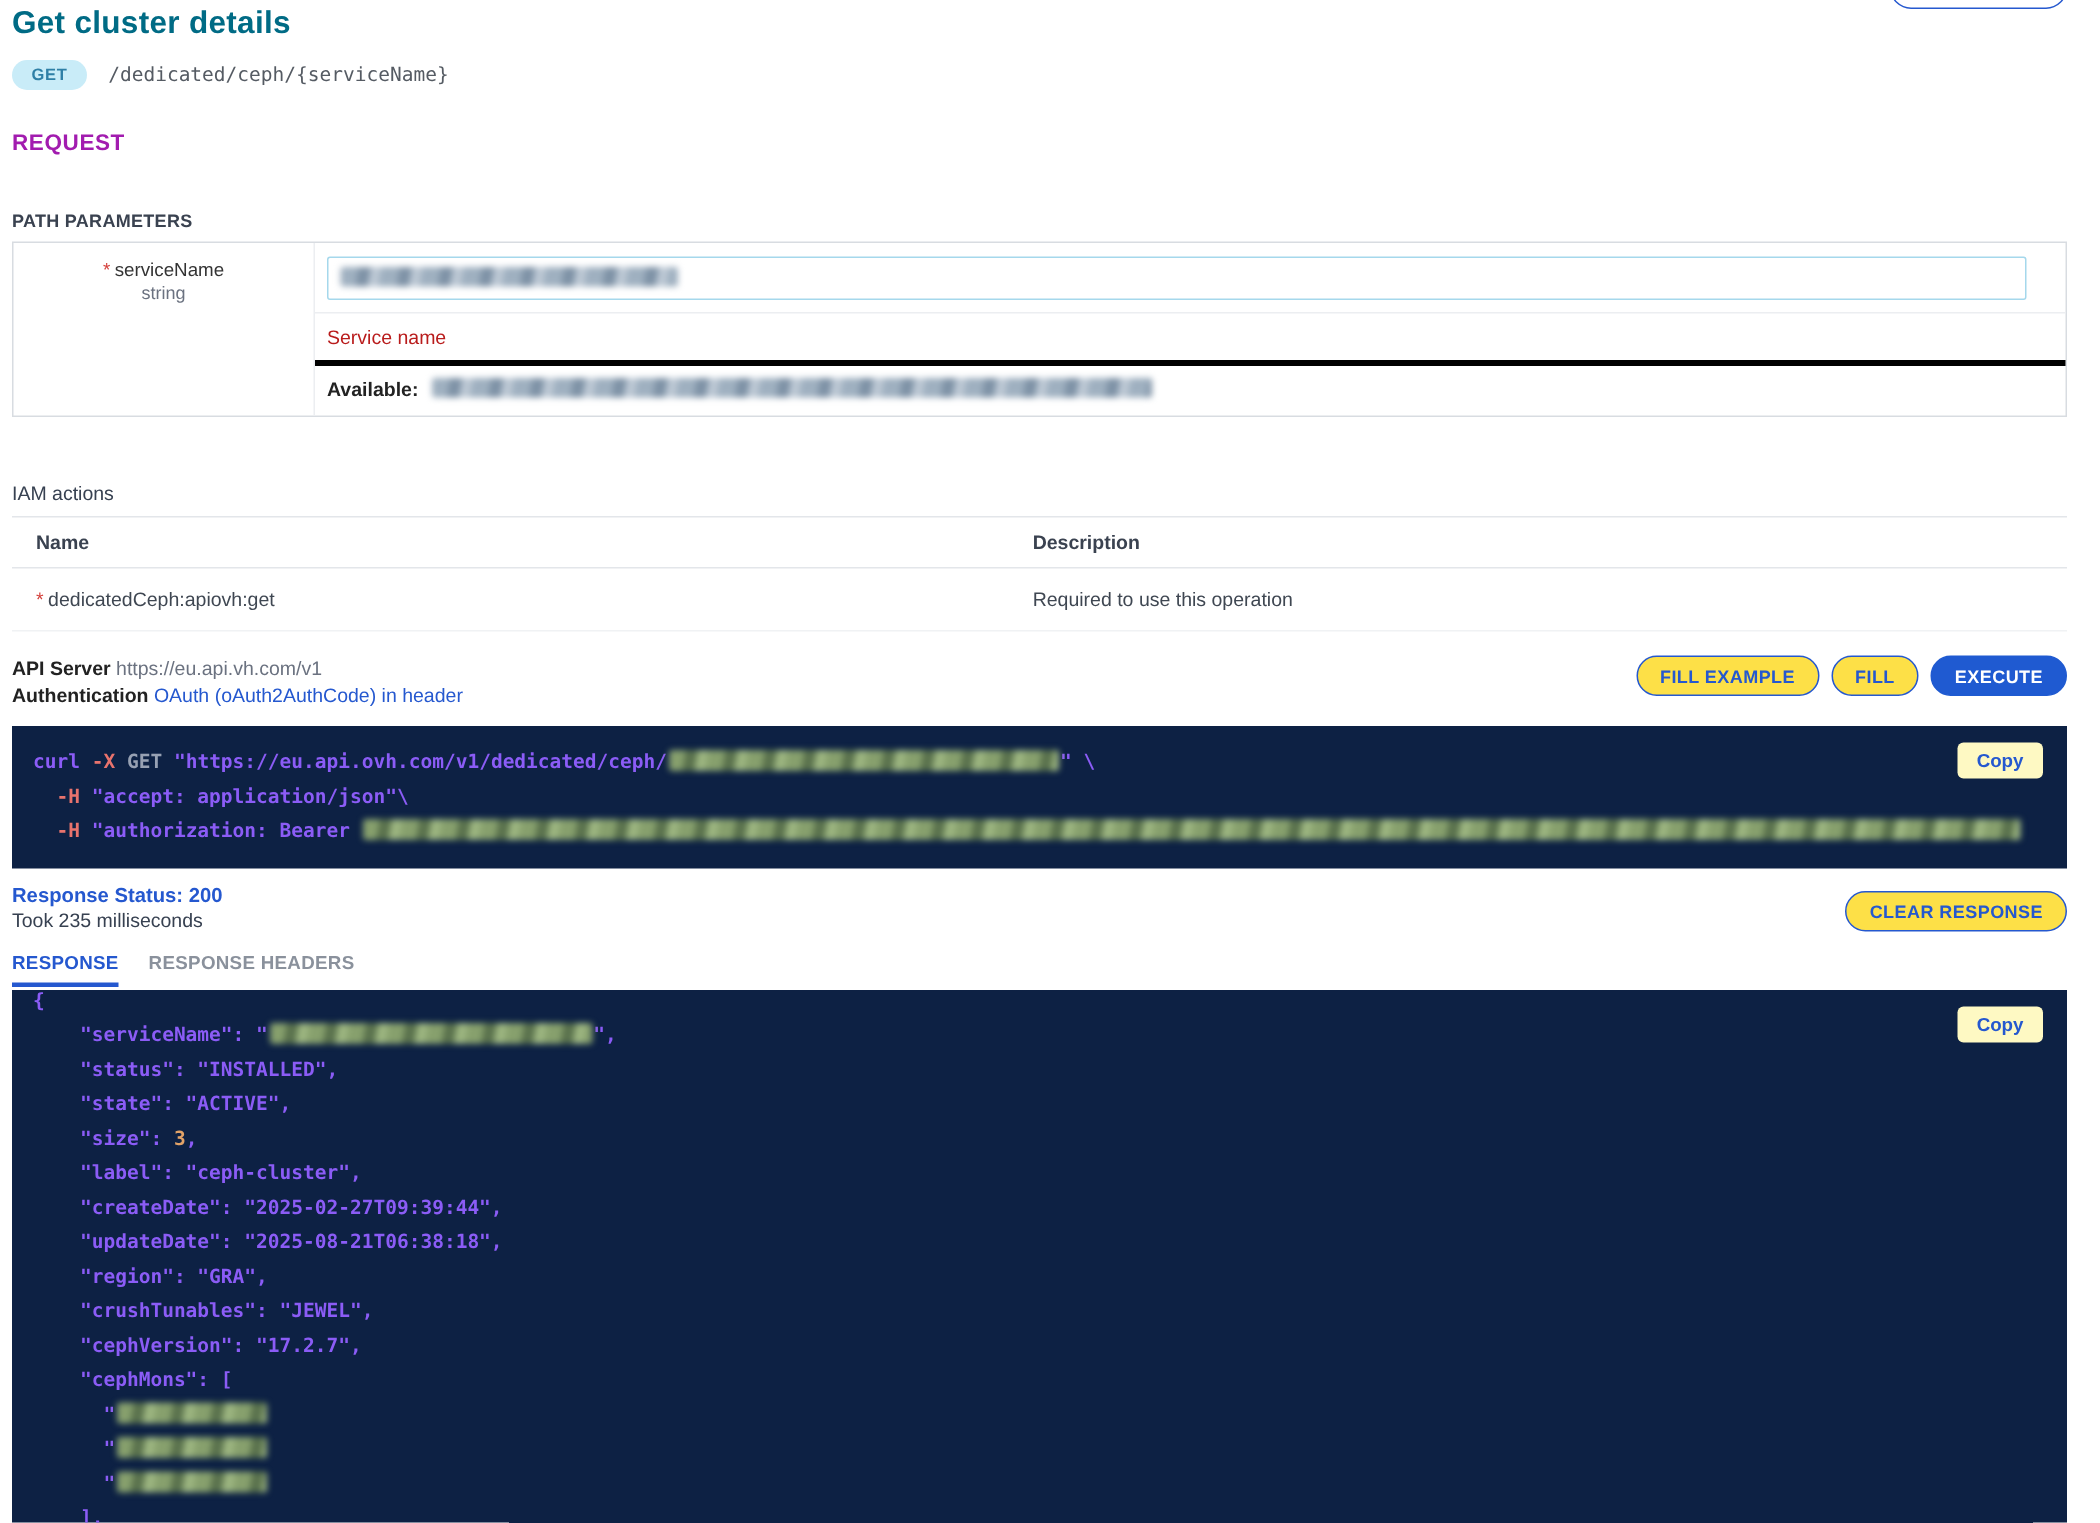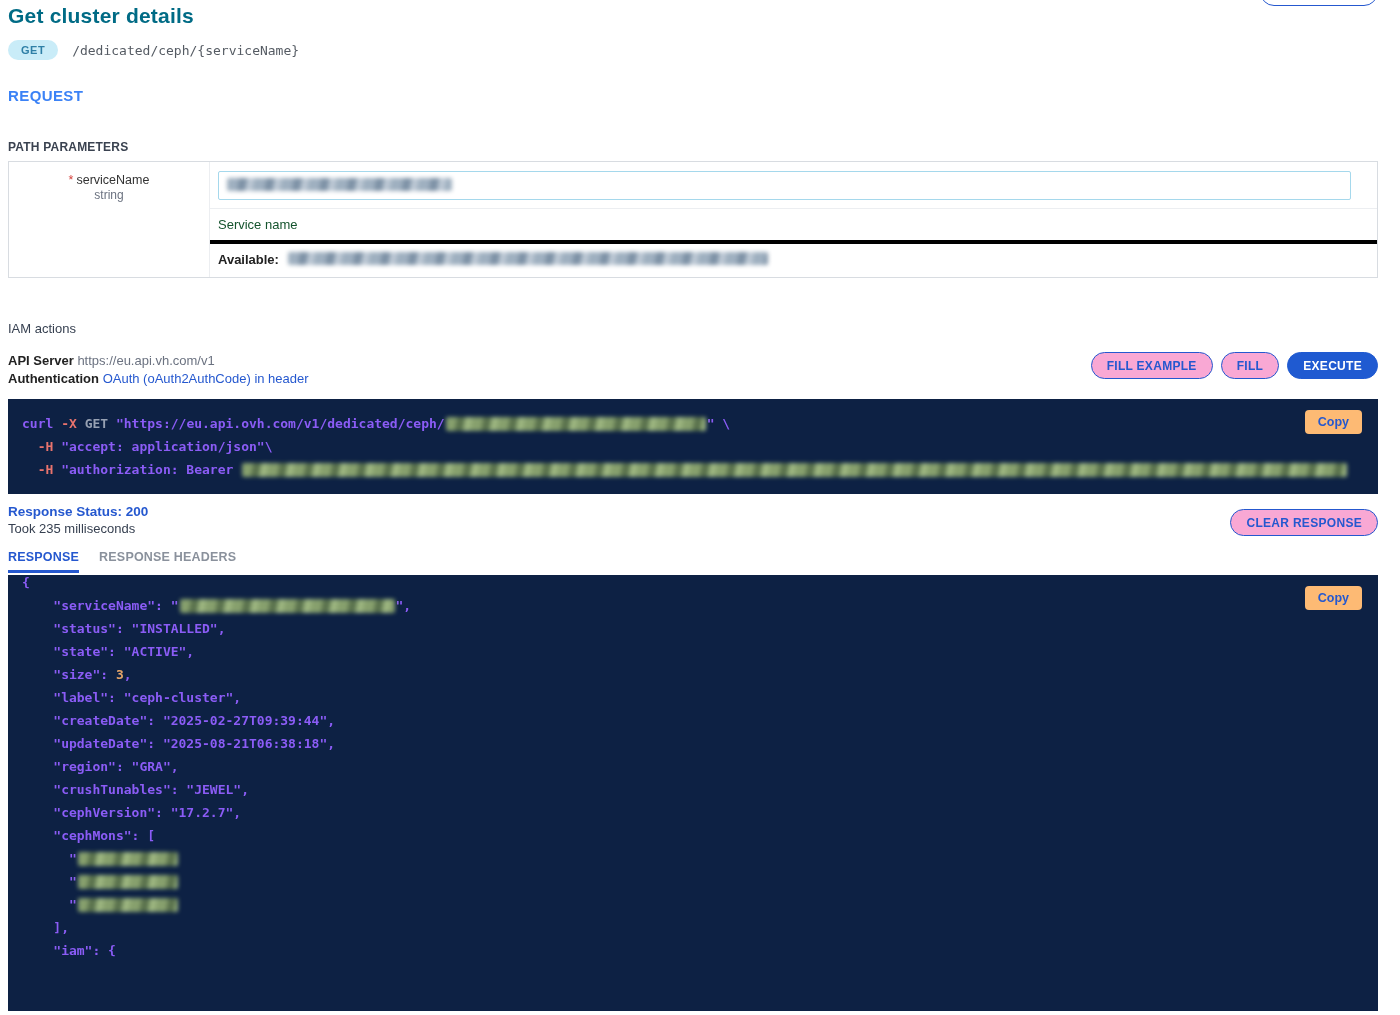--- a/index.html
+++ b/index.html
@@ -10,33 +10,33 @@
 
 .cut-btn{position:absolute;top:-22px;right:22px;width:118px;height:28px;
   border:1px solid #2558cf;border-radius:14px;background:#fff;cursor:pointer}
 
 h1.title{color:#006b85;font-size:21px;font-weight:700;letter-spacing:.2px}
 .endpoint{display:flex;align-items:center;gap:14px;margin-top:12px}
 .badge{background:#c9ecf8;color:#2e7fa6;font-size:11px;font-weight:700;
   padding:4px 13px;border-radius:11px;letter-spacing:.5px}
 .path{font-family:"DejaVu Sans Mono",monospace;font-size:13px;color:#555b63}
 
-.request-title{margin-top:27px;color:#3b82f6;font-weight:700;font-size:15px;letter-spacing:.4px}
+.request-title{margin-top:27px;color:#a21caf;font-weight:700;font-size:15px;letter-spacing:.4px}
 .params-caption{margin-top:36px;font-size:12px;font-weight:700;color:#3a4250;letter-spacing:.2px}
 
 .param-box{margin-top:7px;border:1px solid #d8dce1;display:flex}
 .param-left{width:200px;padding:11px 12px;text-align:center;flex:none}
 .pname{font-size:12.5px;color:#333}
 .req{color:#d43f3a;margin-right:3px}
 .ptype{font-size:12px;color:#6b7280;margin-top:1px}
 .param-right{flex:1;border-left:1px solid #eceef1}
 .input-row{padding:9px 26px 8px 8px}
 .text-input{height:29px;border:1px solid #a5d8ec;border-radius:2px;display:flex;
   align-items:center;padding:0 8px;background:#fff;cursor:text}
-.desc-row{border-top:1px solid #eceef1;padding:8px 8px;font-size:13px;color:#14532d}
+.desc-row{border-top:1px solid #eceef1;padding:8px 8px;font-size:13px;color:#b91c1c}
 .avail-row{border-top:4px solid #000000;padding:8px 8px 10px;font-size:13px;
   display:flex;align-items:center}
 .avail-label{font-weight:700;margin-right:9px;color:#222}
 
 .redact{display:inline-block;height:13px;border-radius:2px;filter:blur(2.2px);
   vertical-align:middle;transform:translateY(-1px)}
 .redact.gray{background:repeating-linear-gradient(100deg,#9fb0c0 0 12px,#7e92a6 12px 20px,#bcc8d4 20px 27px)}
 .redact.green{background:repeating-linear-gradient(100deg,#87a06d 0 11px,#5a724d 11px 19px,#9cb580 19px 26px)}
 
 .iam-caption{margin-top:43px;font-size:13px;color:#374151}
@@ -47,29 +47,29 @@
 .iam-table td{font-size:13px;color:#3f4752;padding:13px 16px;border-bottom:1px solid #f0f2f4}
 
 .exec-row{margin-top:16px;display:flex;justify-content:space-between;align-items:flex-start}
 .server-info{font-size:13px;color:#222;line-height:18px}
 .server-info .b{font-weight:700;color:#222}
 .server-info .muted{color:#6b7280}
 .link{color:#2558cf;text-decoration:none;cursor:pointer}
 .exec-buttons{display:flex;gap:8px}
 .btn{font-family:inherit;font-size:12px;font-weight:700;letter-spacing:.3px;
   border-radius:14px;height:27px;padding:0 15px;cursor:pointer}
-.btn.outline{background:#f9a8d4;border:1px solid #2558cf;color:#2558cf}
+.btn.outline{background:#fde047;border:1px solid #2558cf;color:#2558cf}
 .btn.solid{background:#1f5ad1;border:1px solid #1f5ad1;color:#fff}
 
 .code-block{position:relative;margin-top:11px;background:#0d2144;padding:13px 14px;overflow:hidden}
 .code{font-family:"DejaVu Sans Mono",monospace;font-size:13px;font-weight:700;
   line-height:23px;white-space:pre;color:#fff}
 .code-block.response{height:436px;margin-top:2px}
 .code-block.response .code{margin-top:-17px}
-.copy-btn{position:absolute;top:11px;right:16px;background:#fdba74;color:#2558cf;
+.copy-btn{position:absolute;top:11px;right:16px;background:#fef9c3;color:#2558cf;
   border:none;border-radius:4px;font-weight:700;font-size:12.5px;padding:5px 13px;
   cursor:pointer;font-family:"Liberation Sans",sans-serif;z-index:2}
 .tok-p{color:#8b5cf6}
 .tok-f{color:#e8736d}
 .tok-m{color:#97a1b3}
 .tok-n{color:#e2a368}
 .code .redact{height:14px;margin:0 1px}
 
 .status-row{margin-top:10px;display:flex;justify-content:space-between;align-items:flex-end}
 .status-link{color:#2558cf;font-size:13.5px;font-weight:700}
@@ -114,20 +114,34 @@
       <div class="desc-row">Service name</div>
       <div class="avail-row">
         <span class="avail-label">Available:</span>
         <span class="redact gray" style="width:480px"></span>
       </div>
     </div>
   </div>
 
   <div class="iam-caption">IAM actions</div>
 
+  <table class="iam-table">
+    <thead>
+      <tr>
+        <th>Name</th>
+        <th>Description</th>
+      </tr>
+    </thead>
+    <tbody>
+      <tr>
+        <td><span class="req">*</span><span>dedicatedCeph:apiovh:get</span></td>
+        <td>Required to use this operation</td>
+      </tr>
+    </tbody>
+  </table>
 
   <div class="exec-row">
     <div class="server-info">
       <div>
         <span class="b">API Server</span>
         <span class="muted">https://eu.api.vh.com/v1</span>
       </div>
       <div>
         <span class="b">Authentication</span>
         <a class="link">OAuth (oAuth2AuthCode) in header</a>

